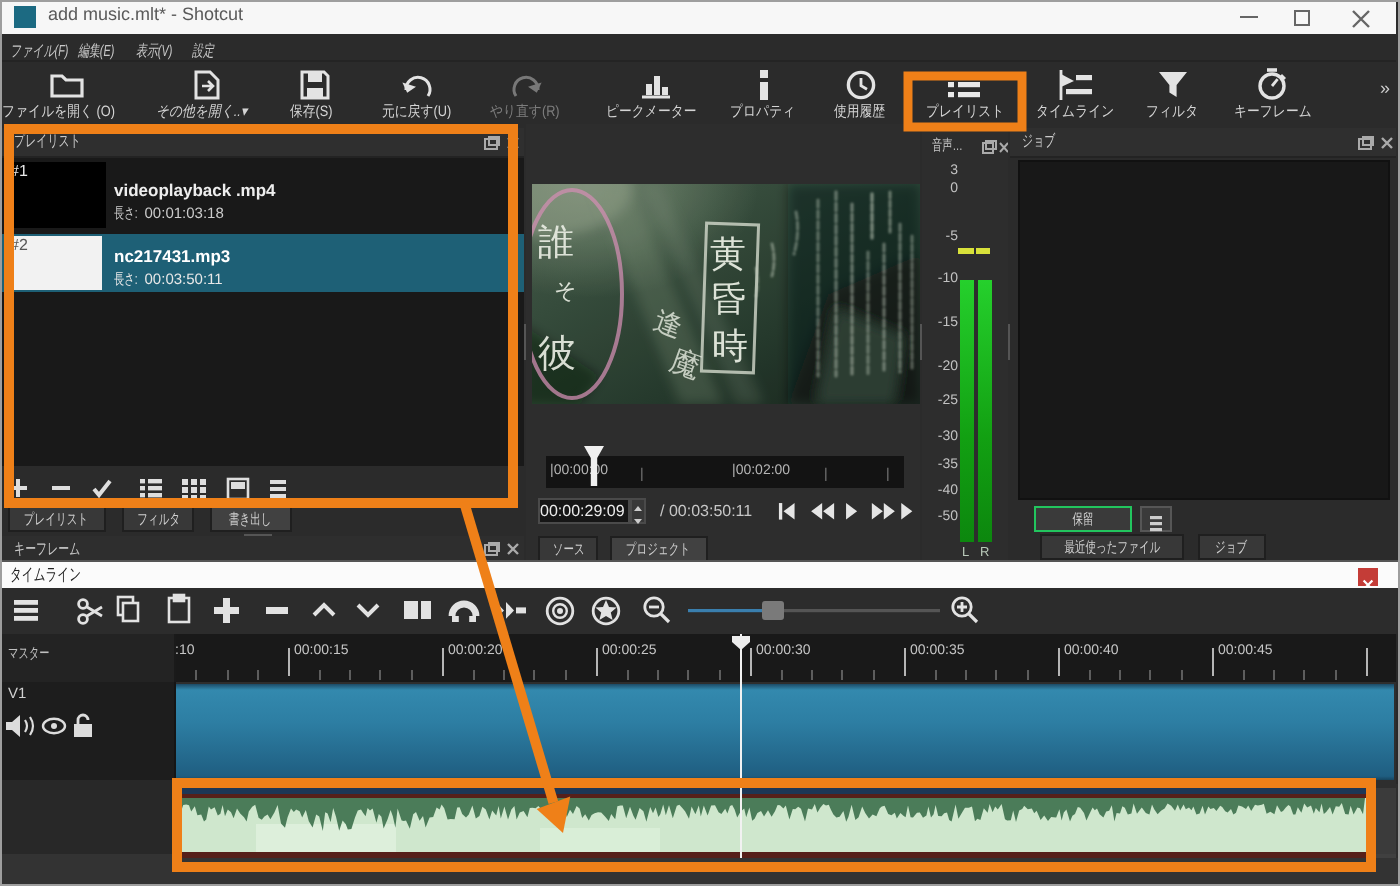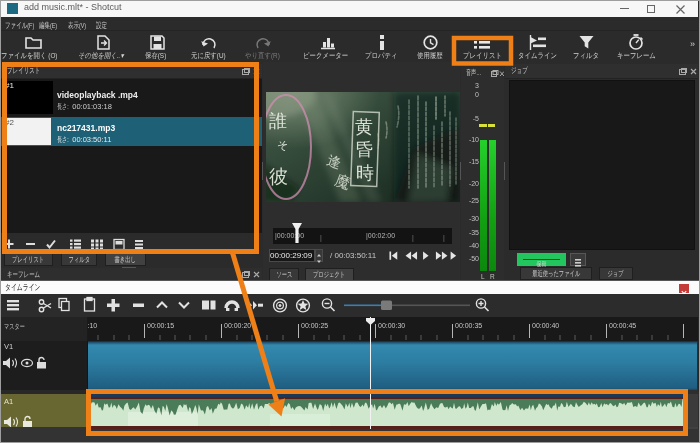--- a/index.html
+++ b/index.html
@@ -1,18 +1,18 @@
 <!DOCTYPE html>
 <html><head><meta charset="utf-8">
 <style>
 html,body{margin:0;padding:0;background:#fff;}
 *{box-sizing:border-box;}
 #app{position:relative;width:700px;height:443px;background:#2b2b2b;font-family:"Liberation Sans",sans-serif;overflow:hidden;}
 .abs{position:absolute;}
-.t{color:#c8c8c8;font-size:8px;}
+.t{color:#c8c8c8;font-size:8px;font-style:italic;}
 .lbl{color:#d4d4d4;font-size:7.5px;white-space:nowrap;}
 .hdr{background:#2f2f2f;color:#c9c9c9;font-size:8px;line-height:13px;padding-left:6px;border-bottom:1px solid #232323;}
 .tab{position:absolute;background:#383838;border:1px solid #1f1f1f;color:#cfcfcf;font-size:7.5px;text-align:center;line-height:12px;height:13px;}
 .db{right:0;width:19px;text-align:right;color:#c2c2c2;font-size:7px;line-height:7px;}
 .rul{top:5px;color:#c6c6c6;font-size:7px;}
 .jp{display:inline-block;transform:scaleX(0.68);transform-origin:0 50%;white-space:nowrap;}
 .jpc{display:inline-block;transform:scaleX(0.7);transform-origin:50% 50%;white-space:nowrap;}
 .jp2{display:inline-block;transform:scaleX(0.85);transform-origin:0 50%;white-space:nowrap;}
 </style></head>
 <body>
@@ -320,21 +320,21 @@
   <span class="abs" style="left:481px;top:211px;color:#b9c9b9;font-size:6.5px;">L</span>
   <span class="abs" style="left:490px;top:211px;color:#b9c9b9;font-size:6.5px;">R</span>
 
   <div class="abs hdr" style="left:505px;top:2px;width:193px;height:15px;"><span class="jp">ジョブ</span></div>
   <svg class="abs" style="left:679px;top:6px" width="18" height="8">
         <rect x="0.5" y="1.5" width="6" height="5" fill="none" stroke="#aaa"></rect>
         <rect x="2.5" y="0.5" width="5" height="4" fill="none" stroke="#aaa"></rect>
         <path d="M12,1 l5,5 M17,1 l-5,5" stroke="#aaa" stroke-width="1.2"></path>
       </svg>
   <div class="abs" style="left:509px;top:18px;width:186px;height:170px;background:#181818;border:1px solid #111;"></div>
-  <div class="abs" style="left:517px;top:191px;width:49px;height:13px;background:#3a3a3a;border:6px solid #22c55e;color:#d6d6d6;font-size:7.5px;text-align:center;line-height:11px;"><span class="jpc">保留</span></div>
+  <div class="abs" style="left:517px;top:191px;width:49px;height:13px;background:#3a3a3a;border:1px solid #22c55e;color:#d6d6d6;font-size:7.5px;text-align:center;line-height:11px;"><span class="jpc">保留</span></div>
   <div class="abs" style="left:570px;top:191px;width:16px;height:13px;background:#3a3a3a;border:1px solid #565656;">
     <svg width="14" height="11">
           <g fill="#ccc">
             <rect x="4" y="2" width="6" height="1.6"></rect>
             <rect x="4" y="5" width="6" height="1.6"></rect>
             <rect x="4" y="8" width="6" height="1.6"></rect>
           </g>
         </svg>
   </div>
   <div class="tab" style="left:520px;top:205px;width:72px;"><span class="jpc">最近使ったファイル</span></div>
@@ -463,29 +463,20 @@
     <span class="abs" style="left:4px;top:1px;font-size:7.5px;color:#d0d0d0;">V1</span>
     <svg class="abs" style="left:2px;top:15px" width="60" height="14">
       <path d="M1,5 h3 l4,-3.5 v11 l-4,-3.5 h-3 z" fill="#dcdcdc"></path>
       <path d="M10.5,4 q2,3 0,6 M13,2.5 q3,4.5 0,9" stroke="#dcdcdc" fill="none" stroke-width="1.1"></path>
       <ellipse cx="25" cy="7" rx="5.5" ry="3.6" fill="none" stroke="#dcdcdc" stroke-width="1.2"></ellipse>
           <circle cx="25" cy="7" r="1.5" fill="#dcdcdc"></circle>
       <rect x="35" y="6" width="9" height="6.5" fill="#dcdcdc"></rect>
           <path d="M37,6 v-2 a2.5,2.5 0 0 1 5,0" stroke="#dcdcdc" fill="none" stroke-width="1.4"></path>
     </svg>
   </div>
-  <div class="abs" style="left:0;top:77px;width:88px;height:33px;background:#686631;border-right:1px solid #4a481f;">
-    <span class="abs" style="left:4px;top:3px;font-size:7.5px;color:#e4e4d2;">A1</span>
-    <svg class="abs" style="left:3px;top:21px" width="40" height="14">
-      <path d="M1,5 h3 l4,-3.5 v11 l-4,-3.5 h-3 z" fill="#e8e8dc"></path>
-      <path d="M10.5,4 q2,3 0,6 M13,2.5 q3,4.5 0,9" stroke="#e8e8dc" fill="none" stroke-width="1.1"></path>
-      <rect x="20" y="6" width="9" height="6.5" fill="#e8e8dc"></rect>
-          <path d="M22,6 v-2 a2.5,2.5 0 0 1 5,0" stroke="#e8e8dc" fill="none" stroke-width="1.4"></path>
-    </svg>
-  </div>
 
   <div class="abs" style="left:370px;top:0;width:1px;height:116px;background:#f2f2f2;"></div>
   <svg class="abs" style="left:365px;top:0" width="11" height="9">
         <path d="M1,1 h9 v3 l-4.5,4 l-4.5,-4 z" fill="#ededed"></path>
       </svg>
 
   <div class="abs" style="left:688px;top:77px;width:10px;height:33px;background:#3b3b3b;"></div>
   <div class="abs" style="left:688px;top:110px;width:10px;height:11px;background:#404040;">
     <svg width="10" height="11">
           <path d="M2.5,4 l2.5,3 l2.5,-3 z" fill="#151515"></path>

